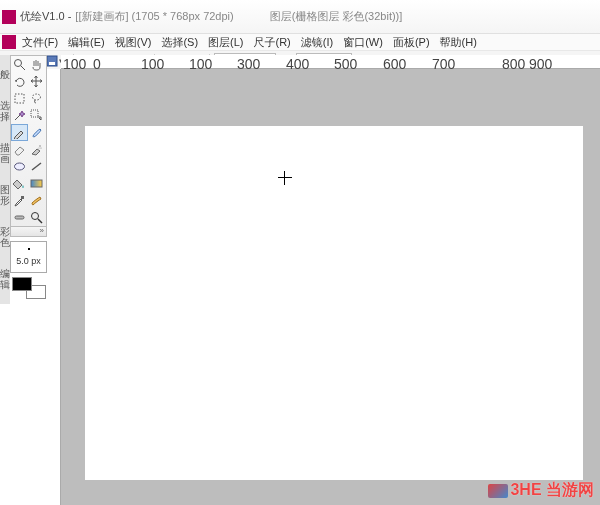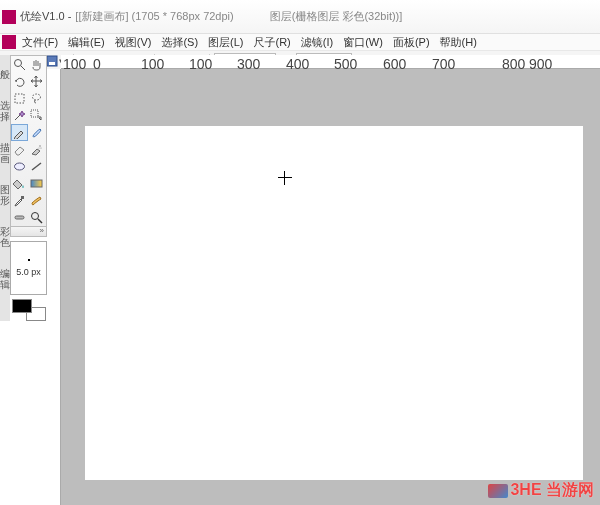--- a/index.html
+++ b/index.html
@@ -26,21 +26,21 @@
   .ruler-h .lbl { position: absolute; top: 1px; font-size: 14px; color: #444; }
   .ruler-v { position: absolute; top: 69px; left: 47px; width: 14px; bottom: 0; background: #fff; border-right: 1px solid #aaa; }
   .sidebar { position: absolute; top: 55px; left: 0; width: 47px; bottom: 0; display: flex; flex-direction: column; }
   .labels { width: 10px; background: #e4e4e4; display: flex; flex-direction: column; align-items: center; padding-top: 8px; font-size: 10px; color: #555; }
   .labels span { margin: 6px 0 14px 0; line-height: 11px; }
   .tools { width: 37px; background: linear-gradient(#fafafa,#ededed); border: 1px solid #bbb; display: flex; flex-wrap: wrap; }
   .tool { width: 17px; height: 17px; margin: 0; border: 1px solid transparent; display: flex; align-items: center; justify-content: center; cursor: default; }
   .tool.sel { border: 1px solid #7aa7d8; background: #d6e7f7; }
   .side-inner { display: flex; }
   .expand { width: 37px; height: 10px; background: linear-gradient(#f5f5f5,#e5e5e5); border: 1px solid #bbb; border-top: 0; text-align: right; font-size: 8px; color: #666; padding-right: 2px; line-height: 8px; }
-  .brush-prev { width: 37px; height: 54px; background: #fff; border: 1px solid #aaa; margin-top: 4px; display: flex; flex-direction: column; align-items: center; justify-content: center; }
+  .brush-prev { width: 37px; height: 32px; background: #fff; border: 1px solid #aaa; margin-top: 4px; display: flex; flex-direction: column; align-items: center; justify-content: center; }
   .brush-prev .dot { width: 2px; height: 2px; background: #000; margin-bottom: 6px; }
   .brush-prev .sz { font-size: 9px; color: #333; }
   .color-swatch { width: 34px; height: 22px; margin: 4px 0 0 2px; position: relative; }
   .color-swatch .fg { position: absolute; top: 0; left: 0; width: 20px; height: 14px; background: #000; border: 1px solid #888; }
   .color-swatch .bg { position: absolute; bottom: 0; right: 0; width: 20px; height: 14px; background: #fff; border: 1px solid #888; }
   .canvas { position: absolute; top: 126px; left: 85px; width: 498px; height: 354px; background: #fff; }
   .cursor { position: absolute; left: 285px; top: 178px; width: 14px; height: 14px; transform: translate(-50%,-50%); }
   .cursor::before { content: ""; position: absolute; left: 6px; top: 0; width: 1px; height: 14px; background: #000; }
   .cursor::after { content: ""; position: absolute; top: 6px; left: 0; height: 1px; width: 14px; background: #000; }
   .canvas-area { position: absolute; top: 69px; left: 61px; right: 0; bottom: 0; background: #bdbdbd; }

